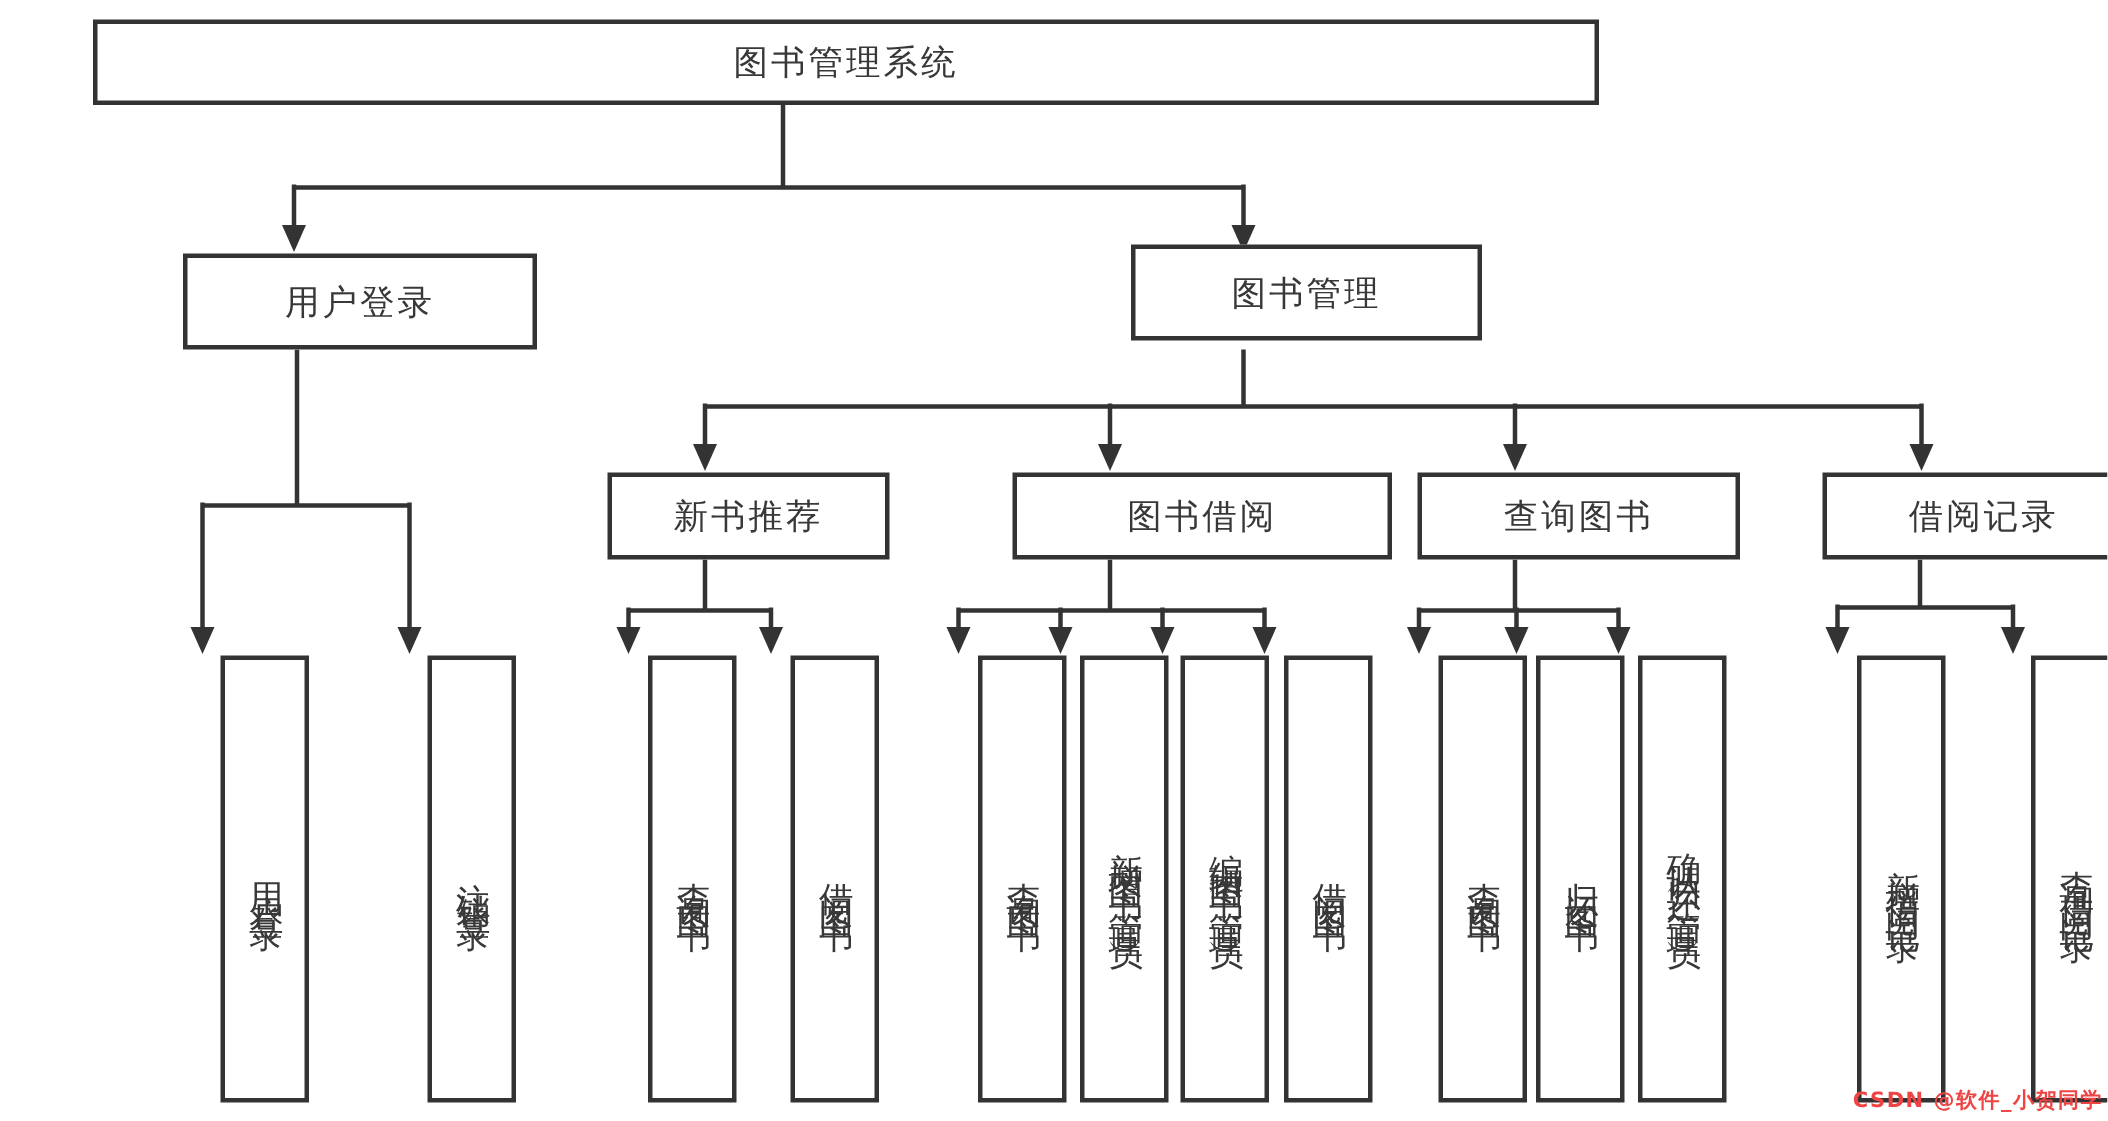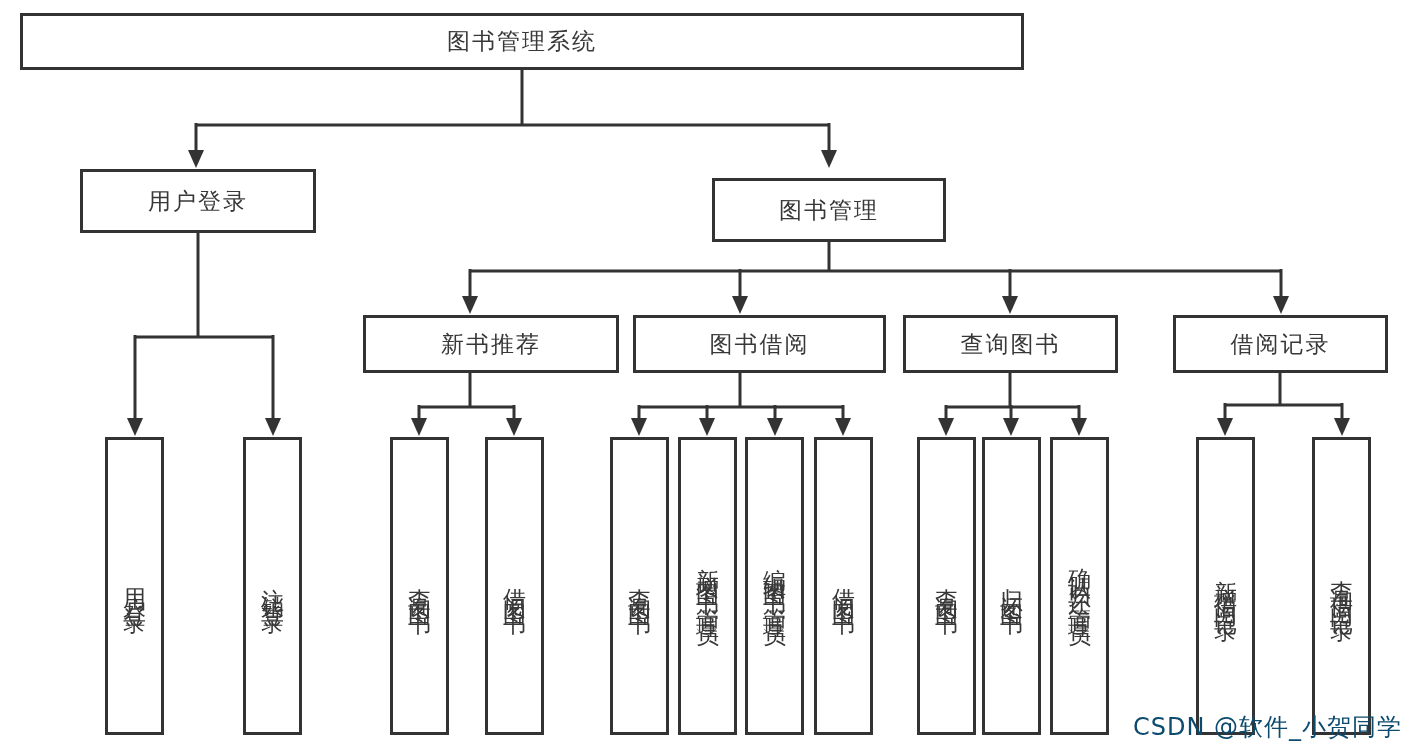--- a/index.html
+++ b/index.html
@@ -27,41 +27,43 @@
     box-sizing: border-box;
     border: 3px solid #333333;
     background: #ffffff;
     display: flex;
     align-items: center;
     justify-content: center;
     color: #383838;
     font-size: 23px;
     letter-spacing: 2px;
     white-space: nowrap;
+    margin-left: 42px;
   }
   .leaf {
     top: 437px;
     width: 59px;
     height: 298px;
   }
   .leaf .vtext {
     writing-mode: vertical-rl;
     text-orientation: mixed;
     letter-spacing: 8px;
     line-height: 1;
     font-size: 23px;
     white-space: nowrap;
   }
   .watermark {
     position: absolute;
     right: 3px;
     bottom: 4px;
-    color: #0c4a6e;
-    font-size: 24px;
+    color: #ef4444;
+    font-size: 14px;
     letter-spacing: 1px;
+    font-weight: bold;
   }
 </style>
 </head>
 <body>
 
 <div class="canvas">
 
   <svg class="connectors" width="1405" height="747" viewBox="0 0 1405 747">
     <g stroke="#333333" stroke-width="3" fill="none">
 
@@ -128,25 +130,25 @@
     </g>
   </svg>
 
   <div class="node" style="left:20px; top:13px; width:1004px; height:57px;">
     <span>图书管理系统</span>
   </div>
 
   <div class="node" style="left:80px; top:169px; width:236px; height:64px;">
     <span>用户登录</span>
   </div>
-  <div class="node" style="left:712px; top:178px; width:234px; height:64px;">
+  <div class="node" style="left:712px; top:163px; width:234px; height:64px;">
     <span>图书管理</span>
   </div>
 
-  <div class="node" style="left:363px; top:315px; width:256px; height:58px;font-family:Liberation Serif, serif;">
+  <div class="node" style="left:363px; top:315px; width:188px; height:58px;font-family:Liberation Serif, serif;">
     <span>新书推荐</span>
   </div>
   <div class="node" style="left:633px; top:315px; width:253px; height:58px;">
     <span>图书借阅</span>
   </div>
   <div class="node" style="left:903px; top:315px; width:215px; height:58px;">
     <span>查询图书</span>
   </div>
   <div class="node" style="left:1173px; top:315px; width:215px; height:58px;">
     <span>借阅记录</span>

